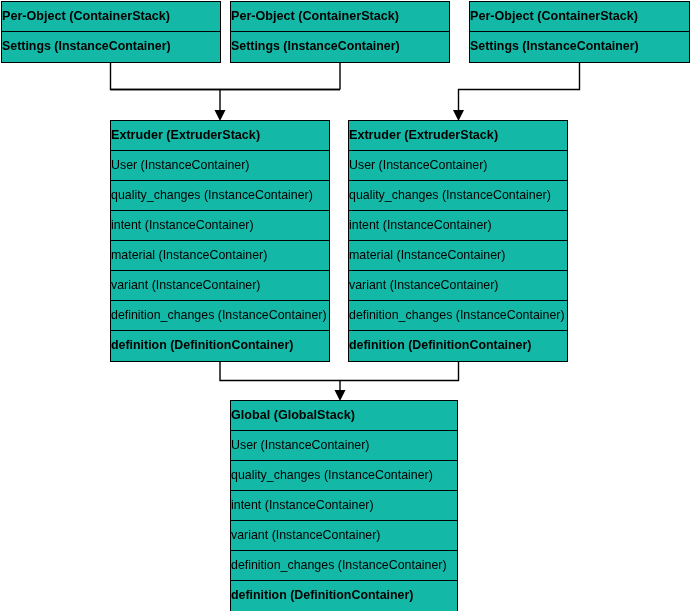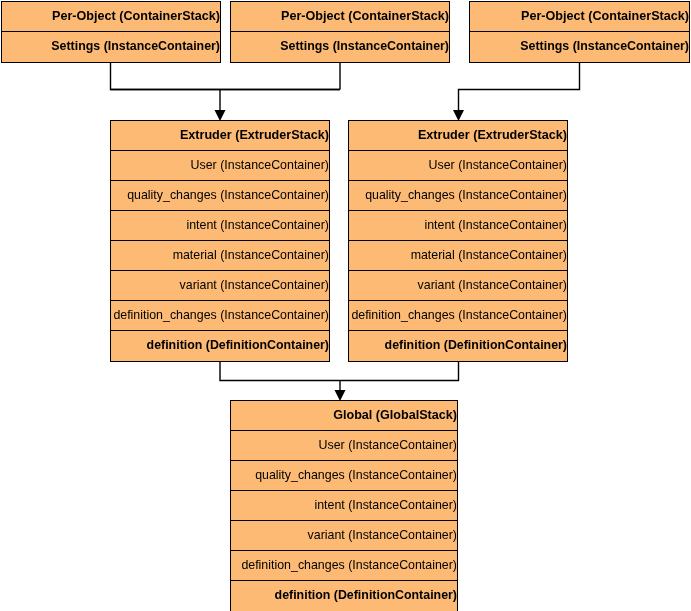--- a/index.html
+++ b/index.html
@@ -23,27 +23,27 @@
   .stack {
     position: absolute;
     box-sizing: border-box;
     border: 1.4px solid #000000;
     background: #ffffff;
   }
   .row {
     box-sizing: border-box;
     height: 30px;
     line-height: 29px;
-    text-align: right;
+    text-align: left;
     font-size: 12.4px;
     color: #000000;
     white-space: nowrap;
     overflow: hidden;
     border-bottom: 1.4px solid #000000;
-    background: #fdba74;
+    background: #14b8a6;
   }
   .row:last-child {
     border-bottom: none;
     font-weight: bold;
   }
   .row.header {
     font-weight: bold;
     font-size: 12.6px;
   }
   

